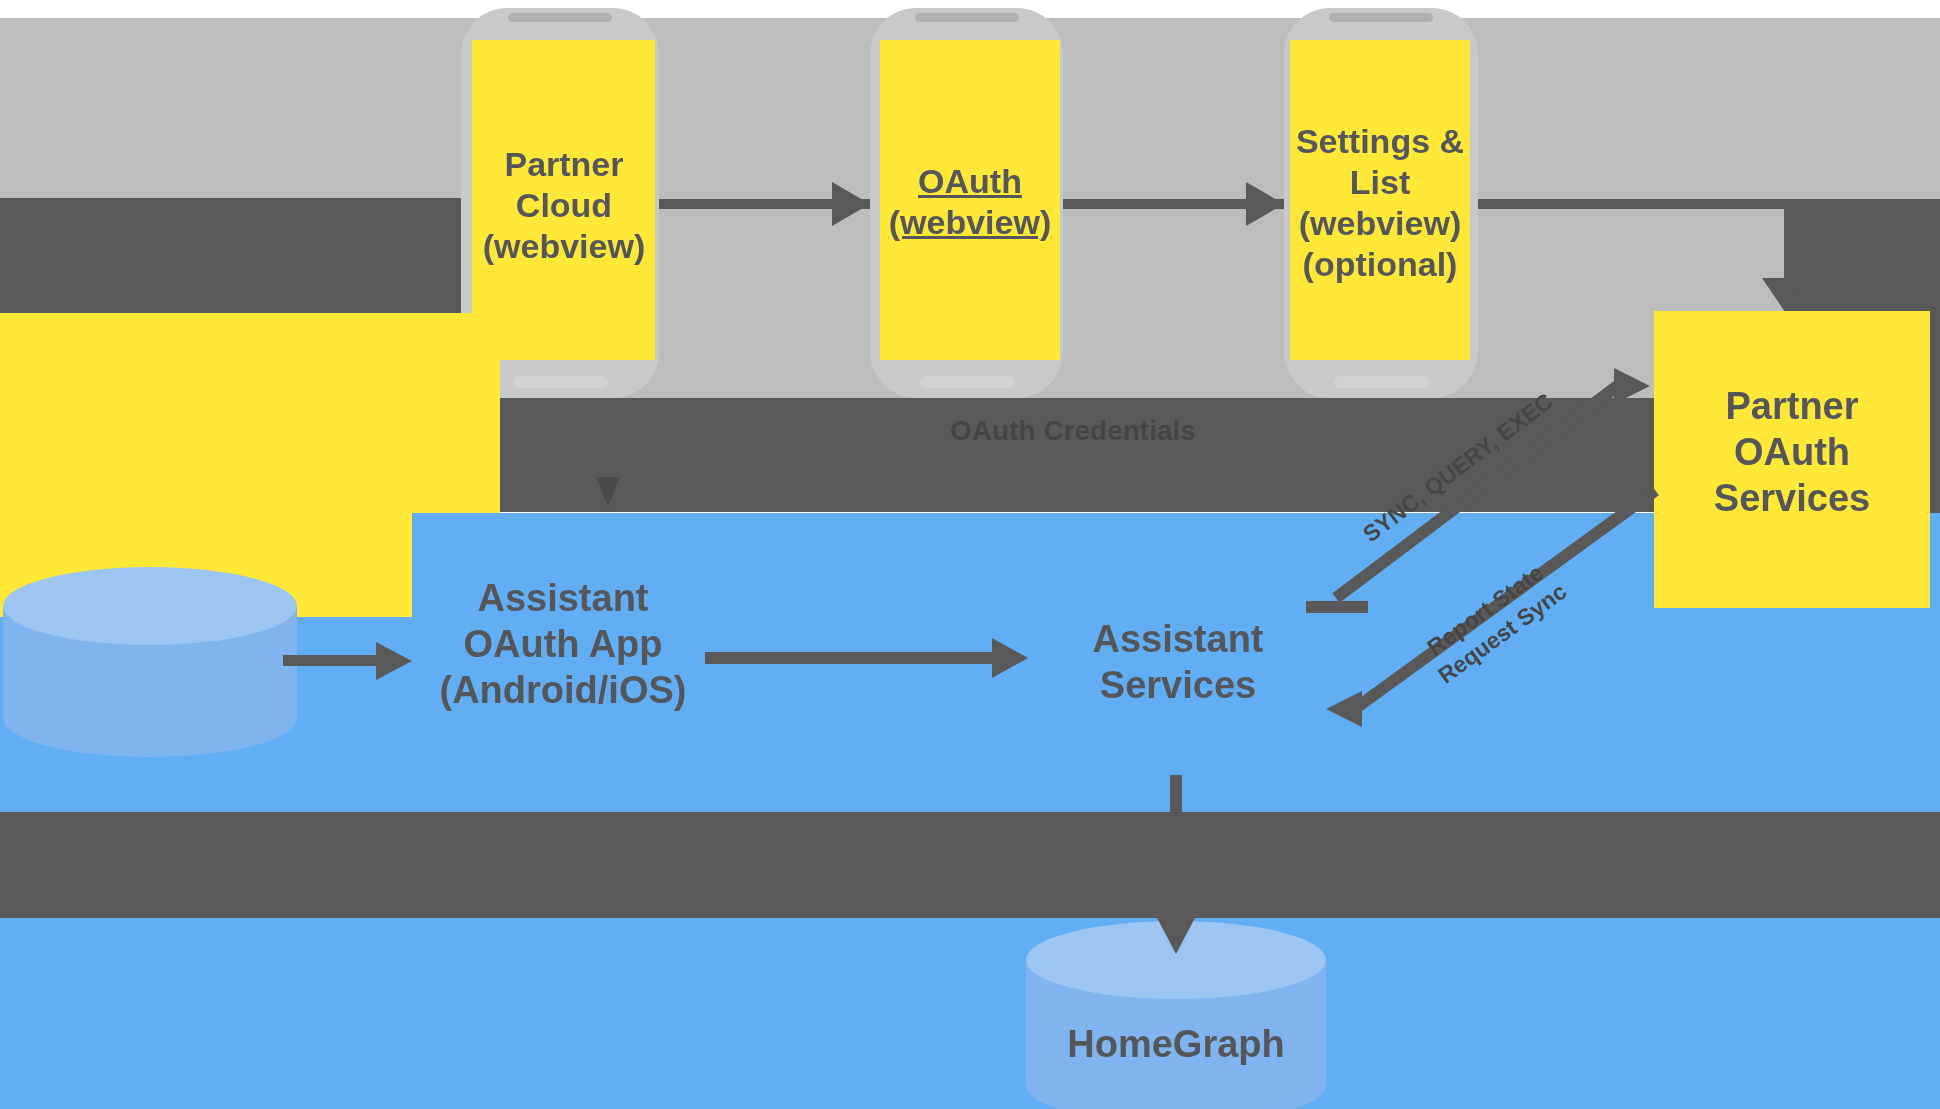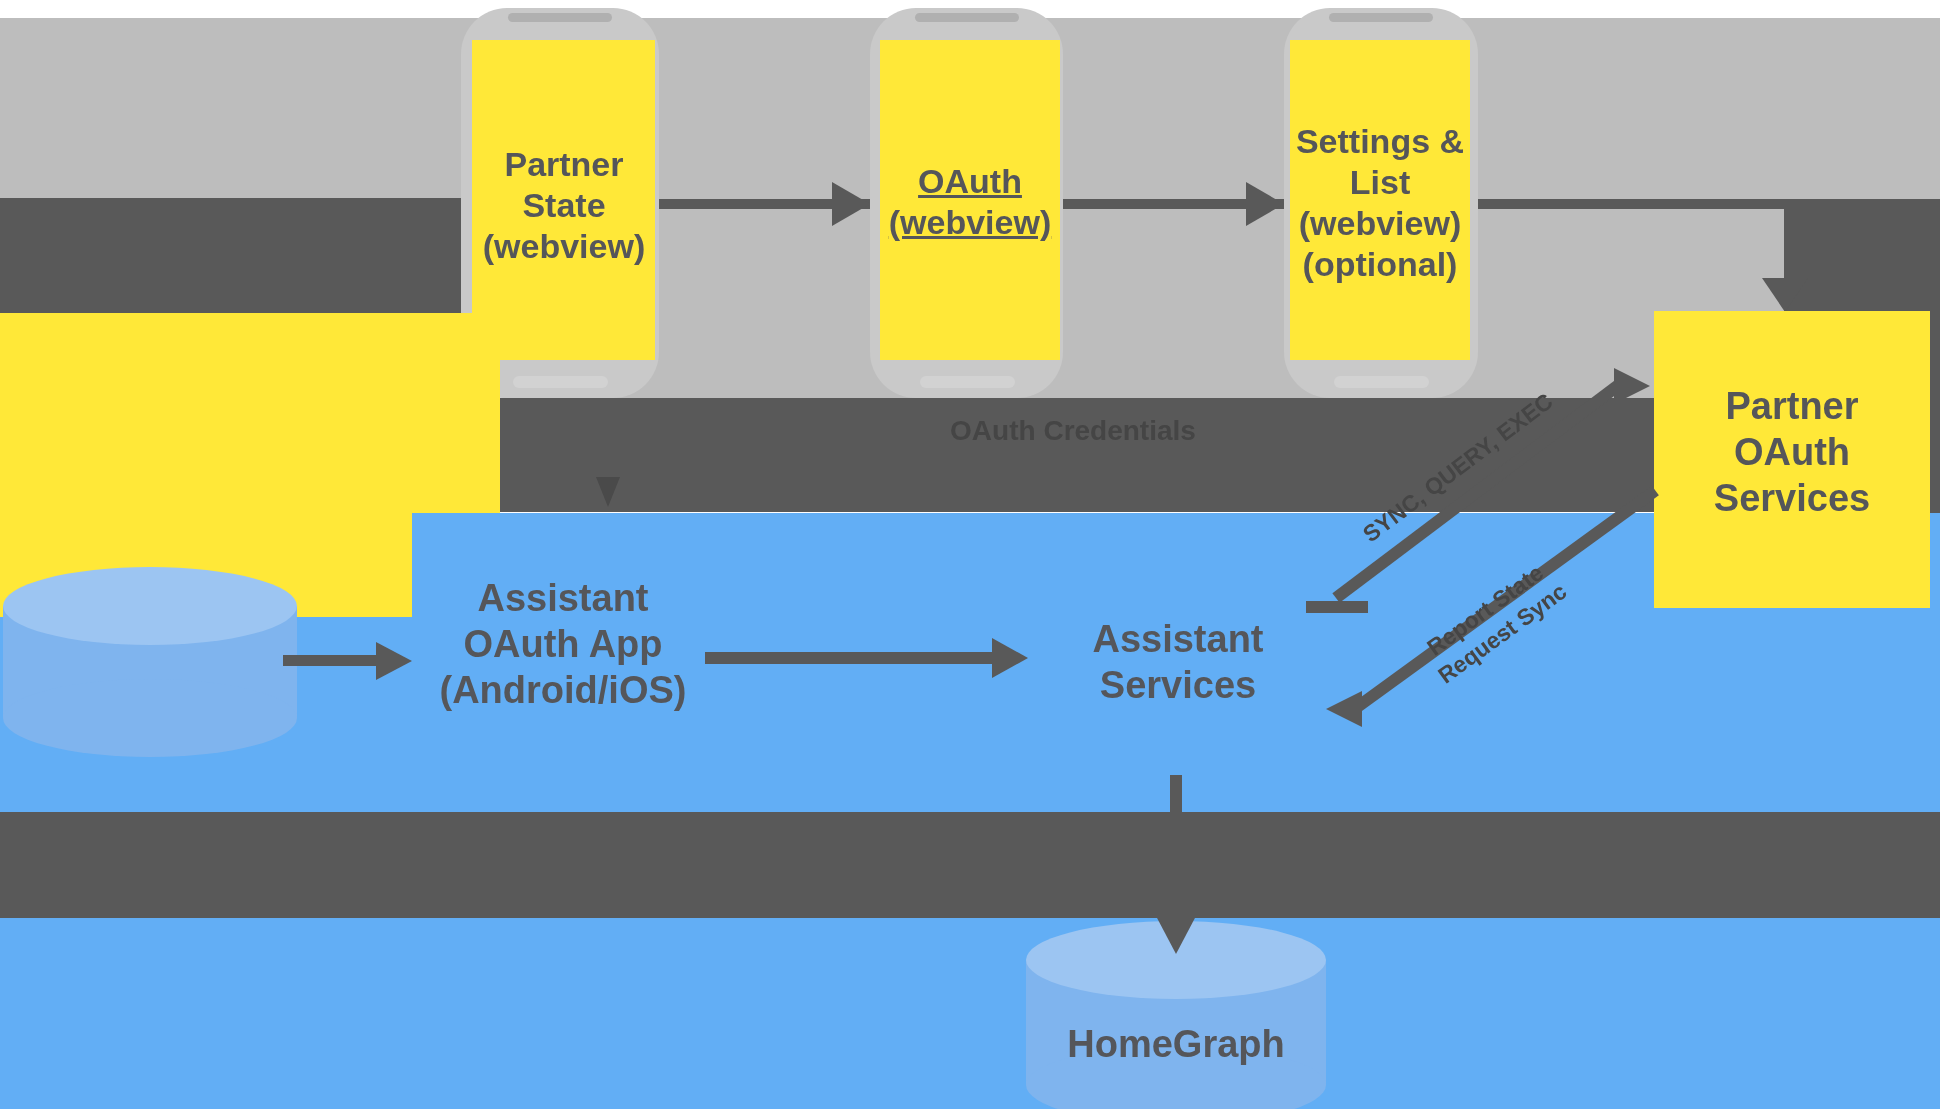--- a/index.html
+++ b/index.html
@@ -52,21 +52,21 @@
   <div class="homebtn" style="left:513px;top:376px;width:95px;height:12px;"></div>
   <div class="homebtn" style="left:920px;top:376px;width:95px;height:12px;"></div>
   <div class="homebtn" style="left:1334px;top:376px;width:95px;height:12px;"></div>
 
   <div class="screen" style="left:472px;top:40px;width:183px;height:320px;"></div>
   <div class="screen" style="left:880px;top:40px;width:180px;height:320px;"></div>
   <div class="screen" style="left:1290px;top:40px;width:180px;height:320px;"></div>
 
   <div class="lbl screen-lbl" style="left:564px;top:205px;">
     <div>Partner</div>
-      <div>State</div>
+      <div>Cloud</div>
       <div>(webview)</div>
   </div>
   <div class="lbl screen-lbl" style="left:970px;top:202px;text-decoration:underline;">
     <div>OAuth</div>
       <div>(webview)</div>
   </div>
   <div class="lbl screen-lbl" style="left:1380px;top:203px;">
     <div>Settings &amp;</div>
       <div>List</div>
       <div>(webview)</div>

